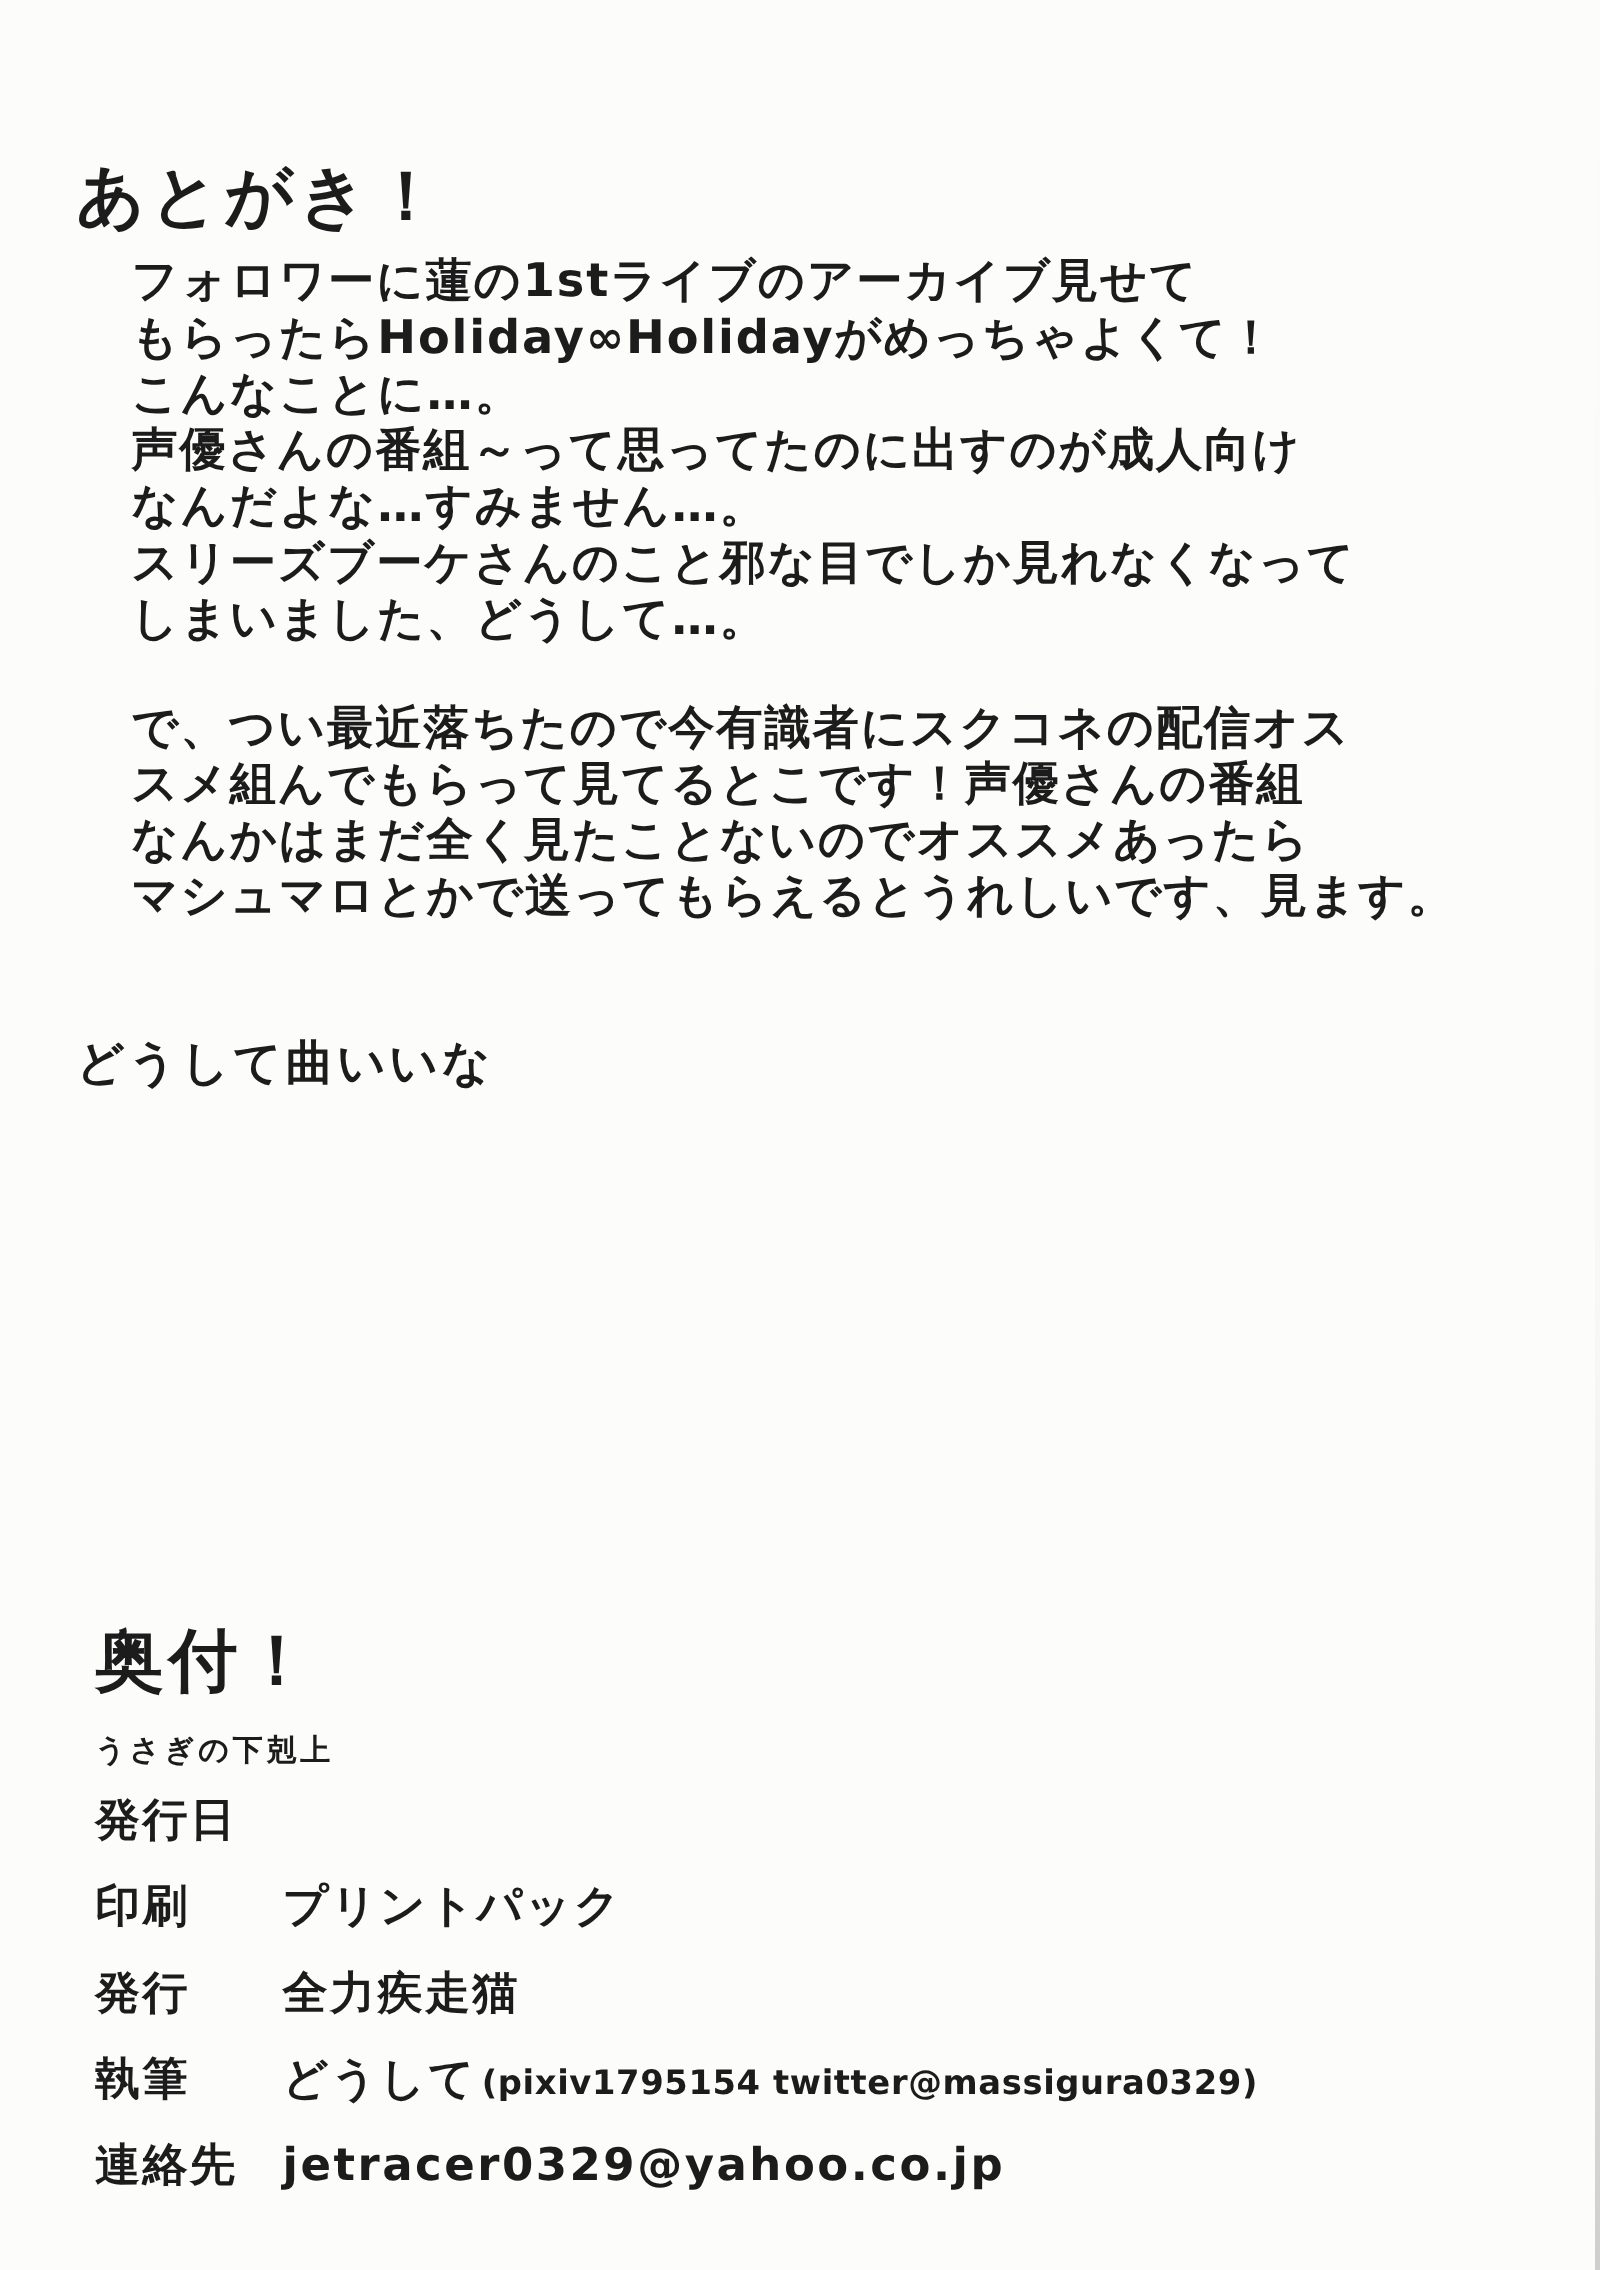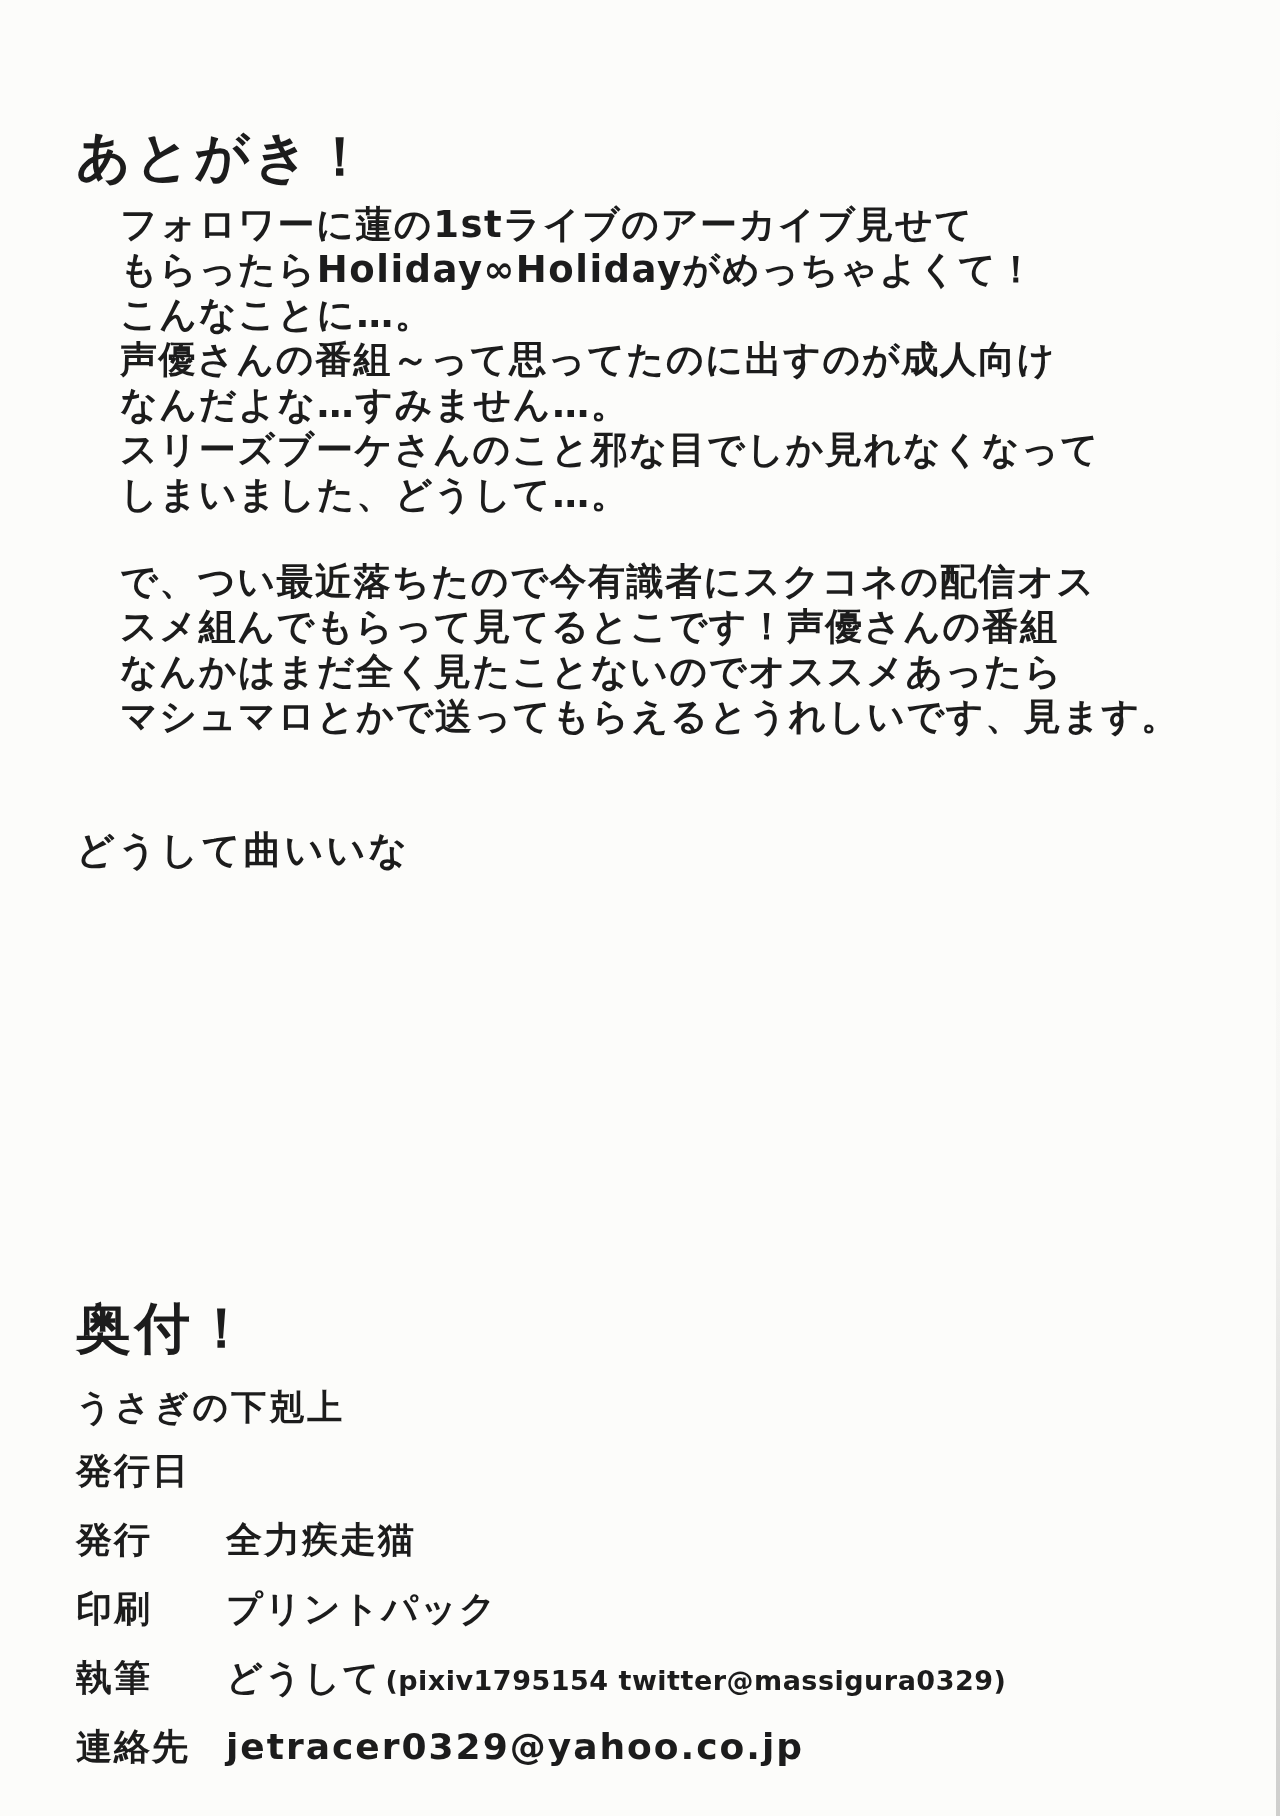--- a/index.html
+++ b/index.html
@@ -23,21 +23,21 @@
     content: "";
     position: absolute;
     right: 0; top: 0; bottom: 0;
     width: 4px;
     background: linear-gradient(to bottom, rgba(0,0,0,0.00) 0%, rgba(0,0,0,0.02) 60%, rgba(0,0,0,0.18) 100%);
     pointer-events: none;
   }
   .afterword {
     position: absolute;
     top: 126px;
-    left: 76px;
+    left: 61px;
     width: 1140px;
   }
   .afterword-title {
     font-size: 54px;
     letter-spacing: 4px;
     line-height: 1.15;
     margin-bottom: 14px;
   }
   .body-line {
     font-size: 37px;
@@ -59,21 +59,21 @@
     top: 1292px;
     left: 76px;
     width: 1140px;
   }
   .colophon-title {
     font-size: 55px;
     letter-spacing: 4px;
     margin-bottom: 18px;
   }
   .book-title {
-    font-size: 35px;
+    font-size: 24px;
     letter-spacing: 3px;
     margin-bottom: 16px;
   }
   .colophon-row {
     display: flex;
     align-items: baseline;
     font-size: 36px;
     letter-spacing: 2px;
     margin-bottom: 20px;
     white-space: nowrap;
@@ -120,27 +120,27 @@
 
   <div class="colophon">
     <div class="colophon-title">奥付！</div>
     <div class="book-title">うさぎの下剋上</div>
 
     <div class="colophon-row">
       <span class="colophon-label">発行日</span>
     </div>
 
     <div class="colophon-row">
-      <span class="colophon-label">発行</span>
-      <span class="colophon-value">全力疾走猫</span>
+      <span class="colophon-label">印刷</span>
+      <span class="colophon-value">プリントパック</span>
     </div>
 
     <div class="colophon-row">
-      <span class="colophon-label">印刷</span>
-      <span class="colophon-value">プリントパック</span>
+      <span class="colophon-label">発行</span>
+      <span class="colophon-value">全力疾走猫</span>
     </div>
 
     <div class="colophon-row">
       <span class="colophon-label">執筆</span>
       <span class="colophon-value">どうして</span>
       <span class="colophon-note">(pixiv1795154 twitter@massigura0329)</span>
     </div>
 
     <div class="colophon-row">
       <span class="colophon-label">連絡先</span>

